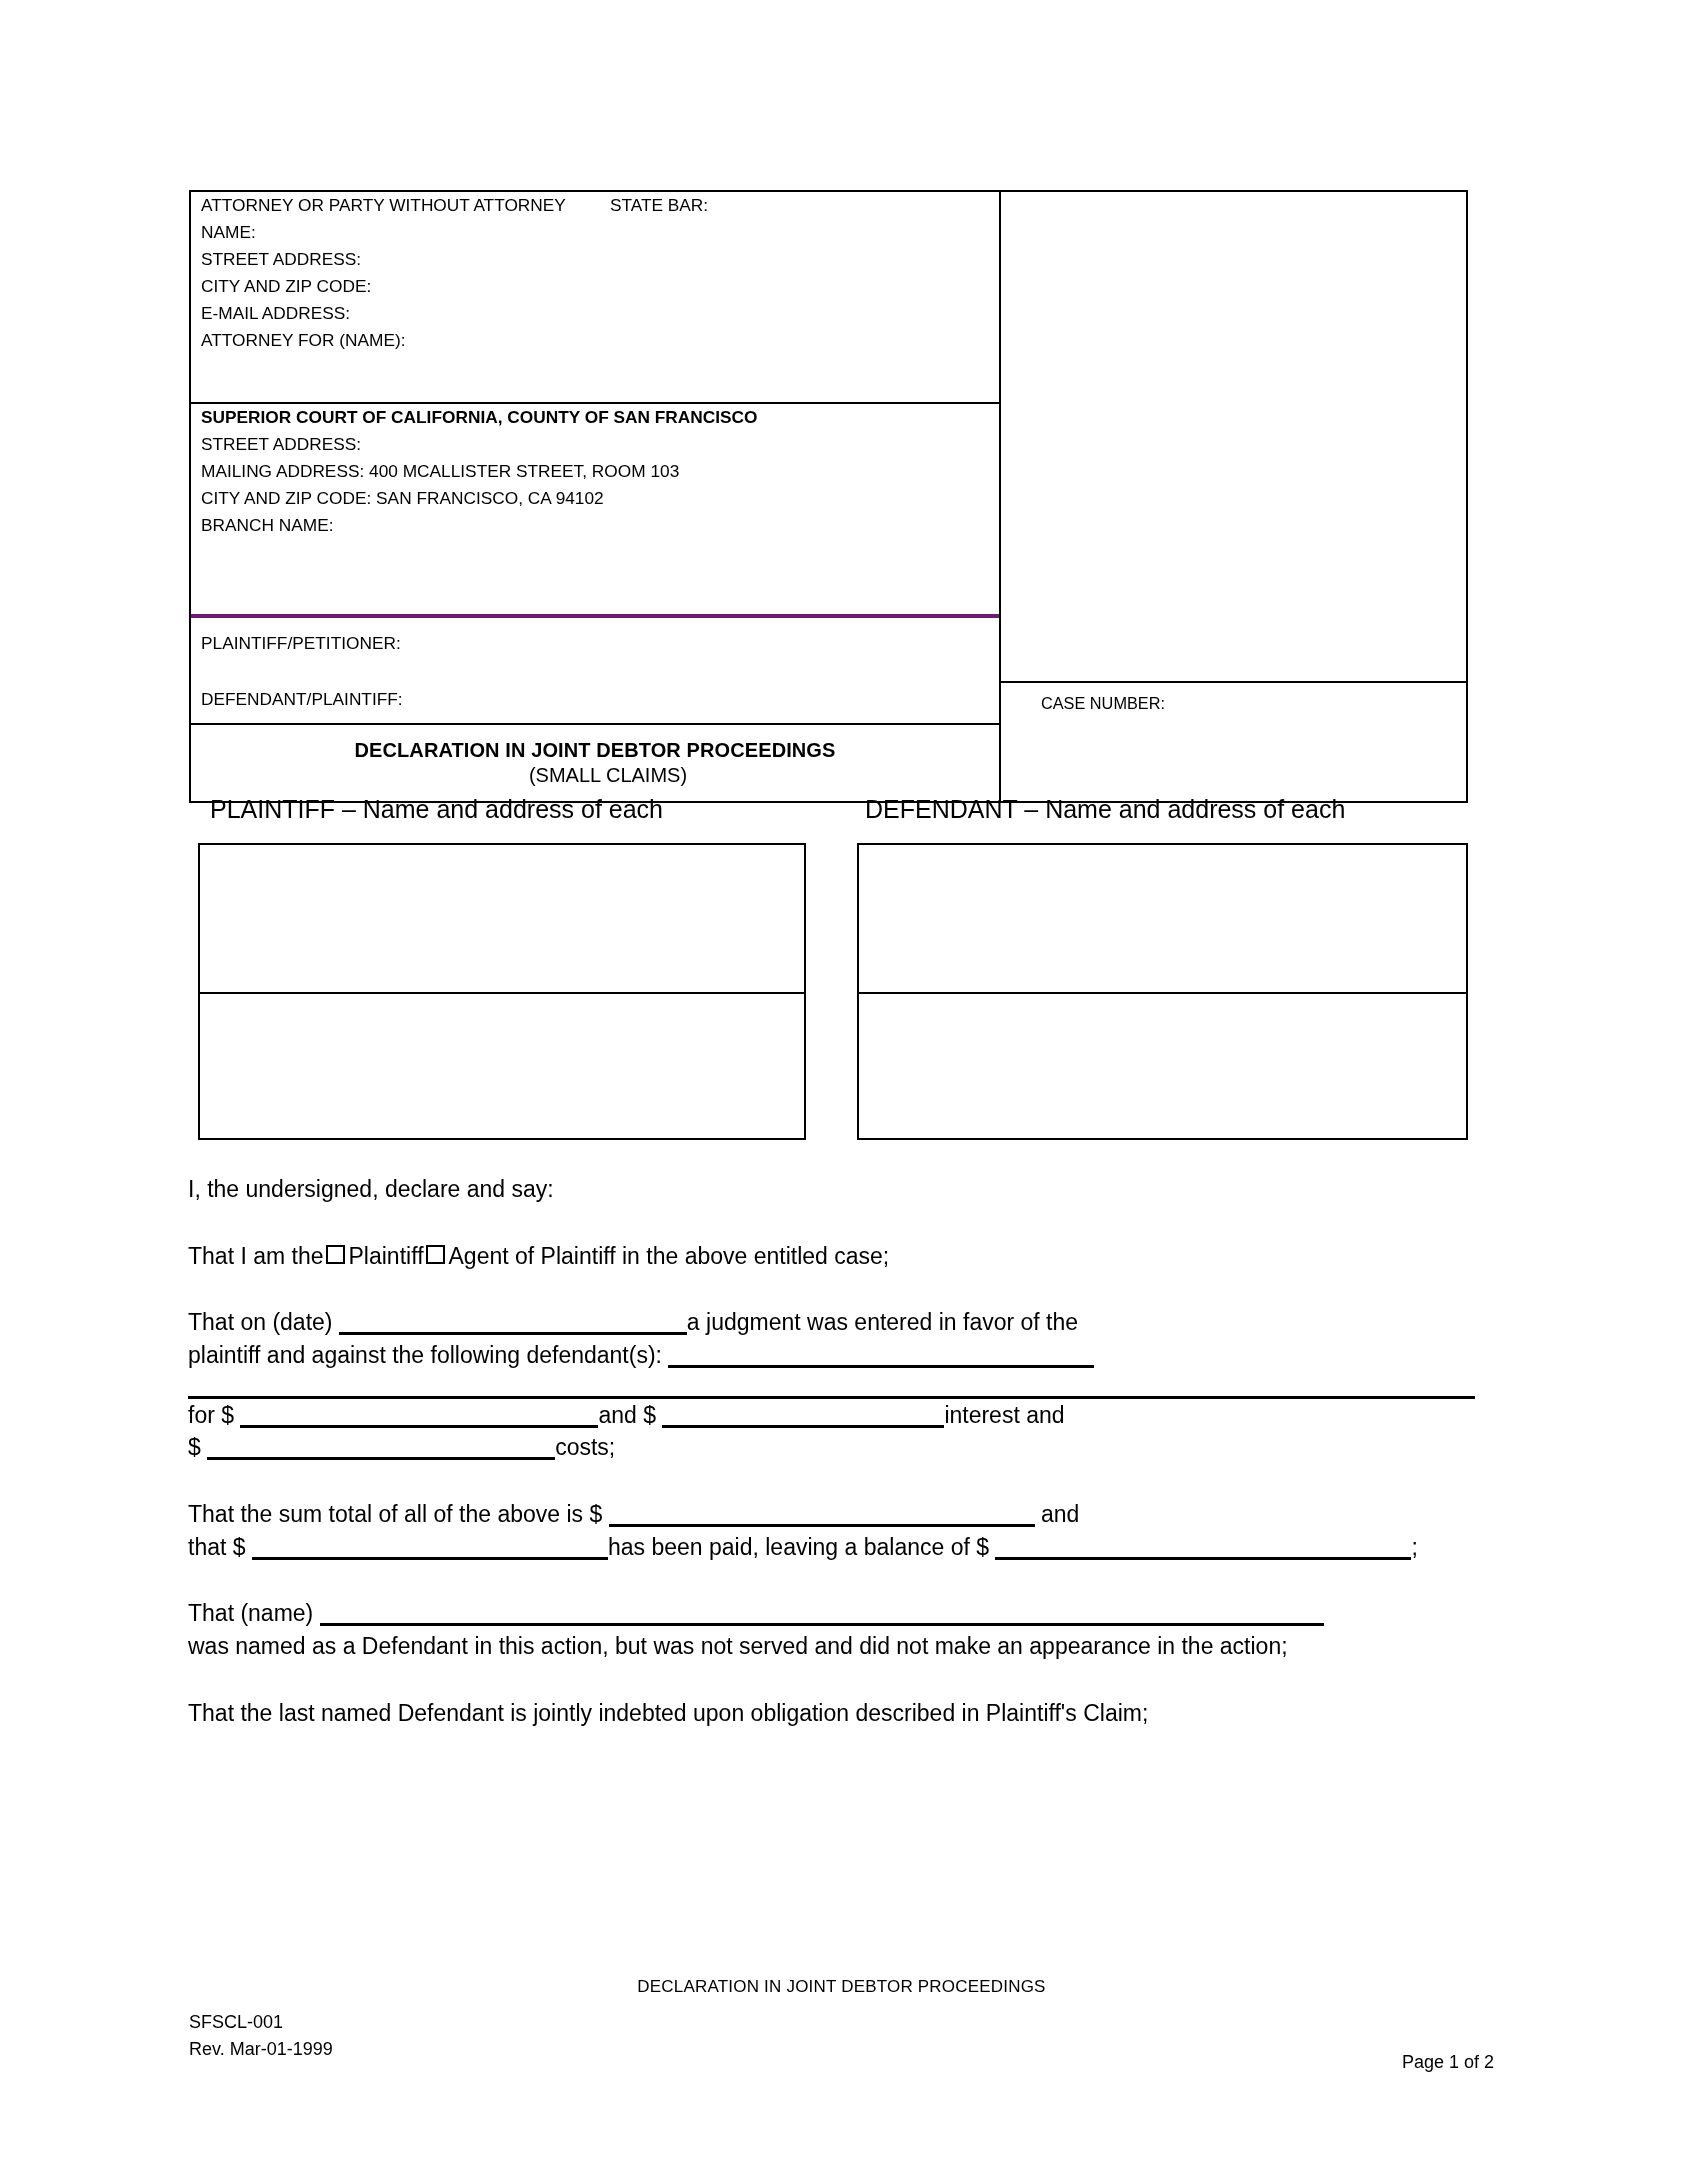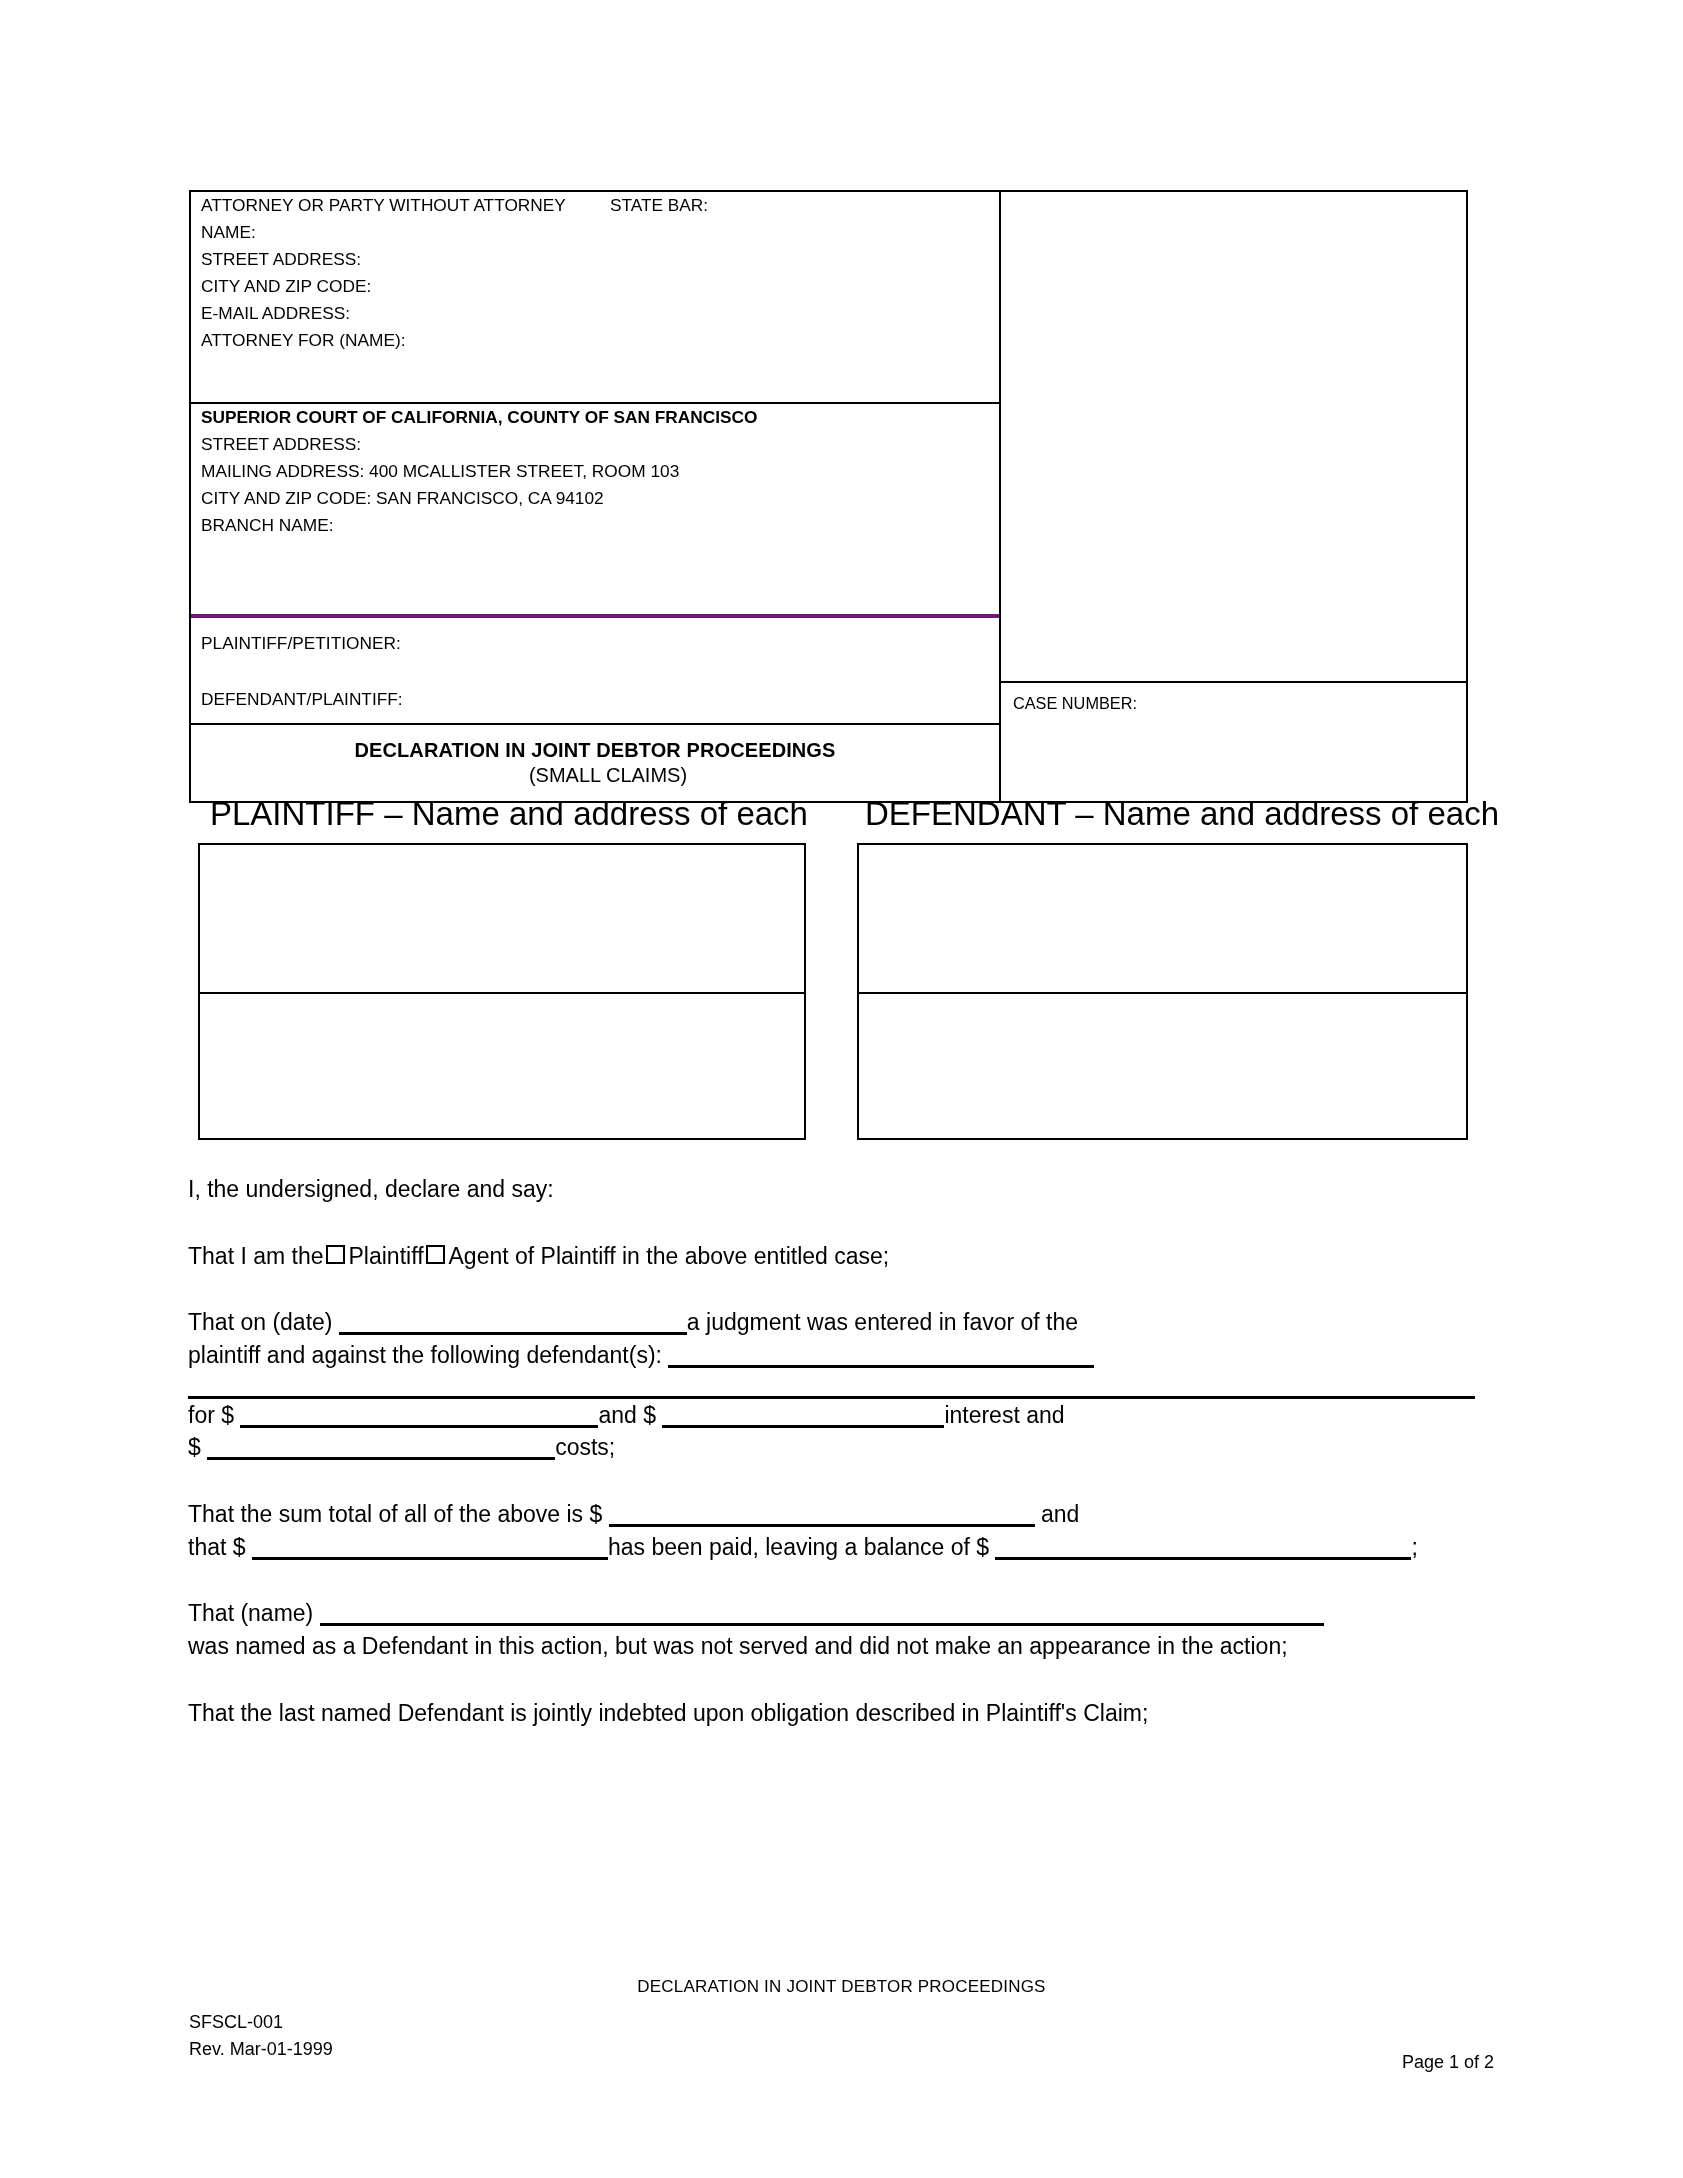--- a/index.html
+++ b/index.html
@@ -92,37 +92,38 @@
   }
 
   .cap-stamp {
     height: 491px;
     border-bottom: 2px solid #000;
   }
   .cap-case {
     height: 76px;
     padding: 8px 0 4px 12px;
     font-size: 16.3px;
+    margin-left: 28px;
   }
 
   .bold { font-weight: bold; }
   .cap-row { white-space: pre; }
   .state-bar-gap { display: inline-block; width: 44px; }
 
   
   .party-headers {
     position: absolute;
     top: 797px;
     left: 0;
     width: 1683px;
     height: 36px;
   }
   .party-header {
     position: absolute;
-    font-size: 33px;
+    font-size: 25px;
     line-height: 1;
     white-space: nowrap;
   }
   .ph-plaintiff { left: 210px; top: 0; }
   .ph-defendant { left: 865px; top: 0; }
 
   .party-box {
     position: absolute;
     border: 2px solid #000;
     box-sizing: border-box;

